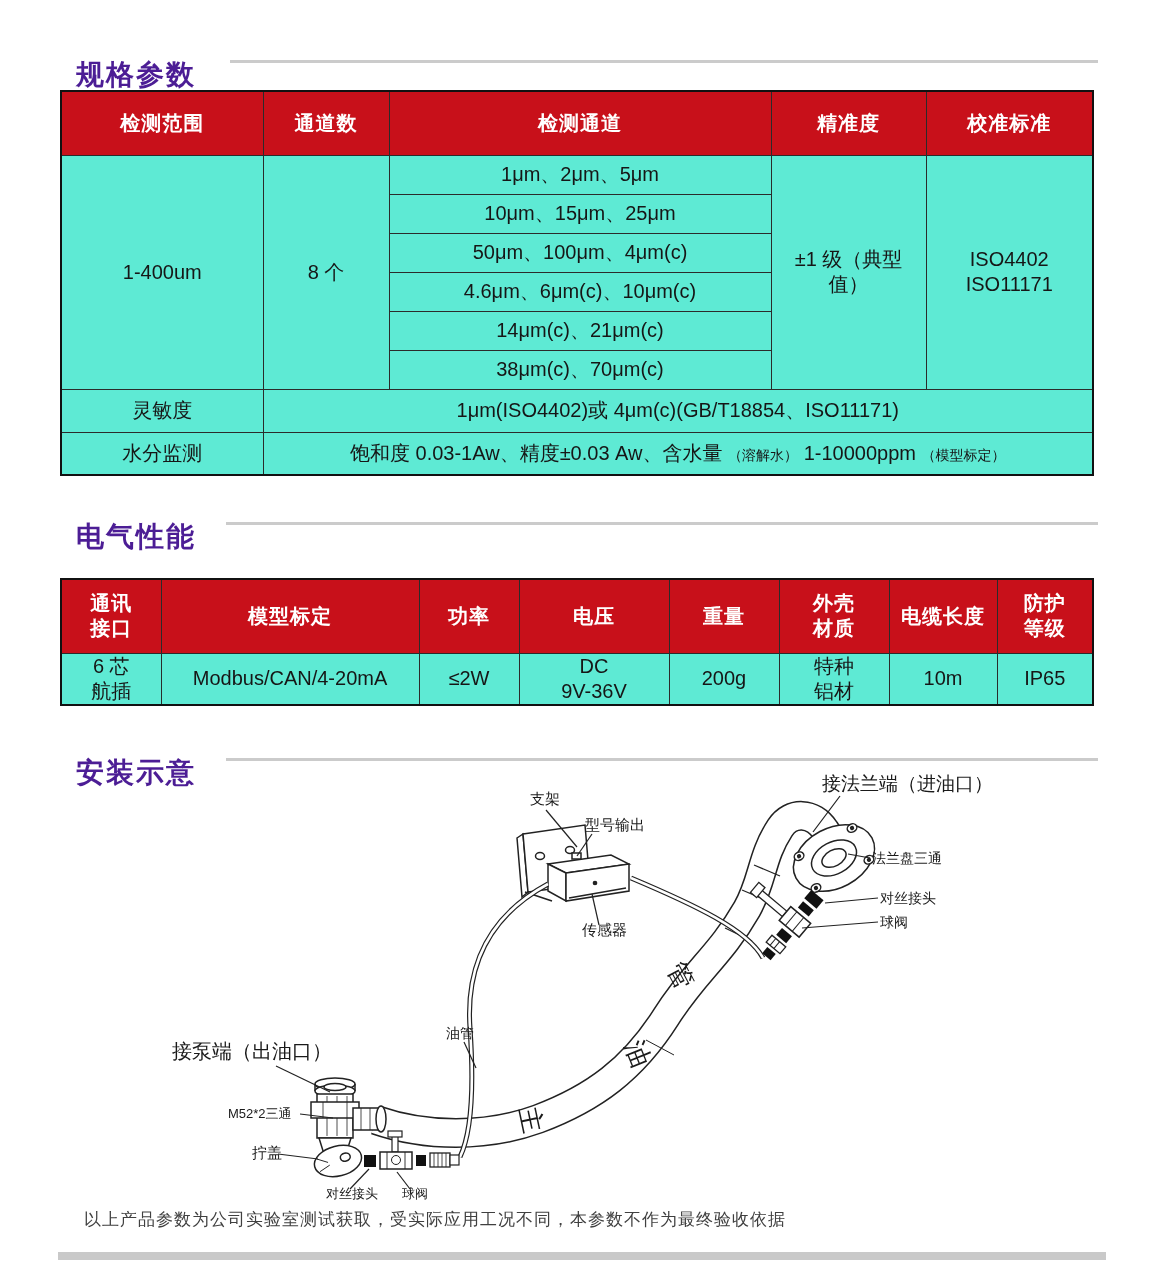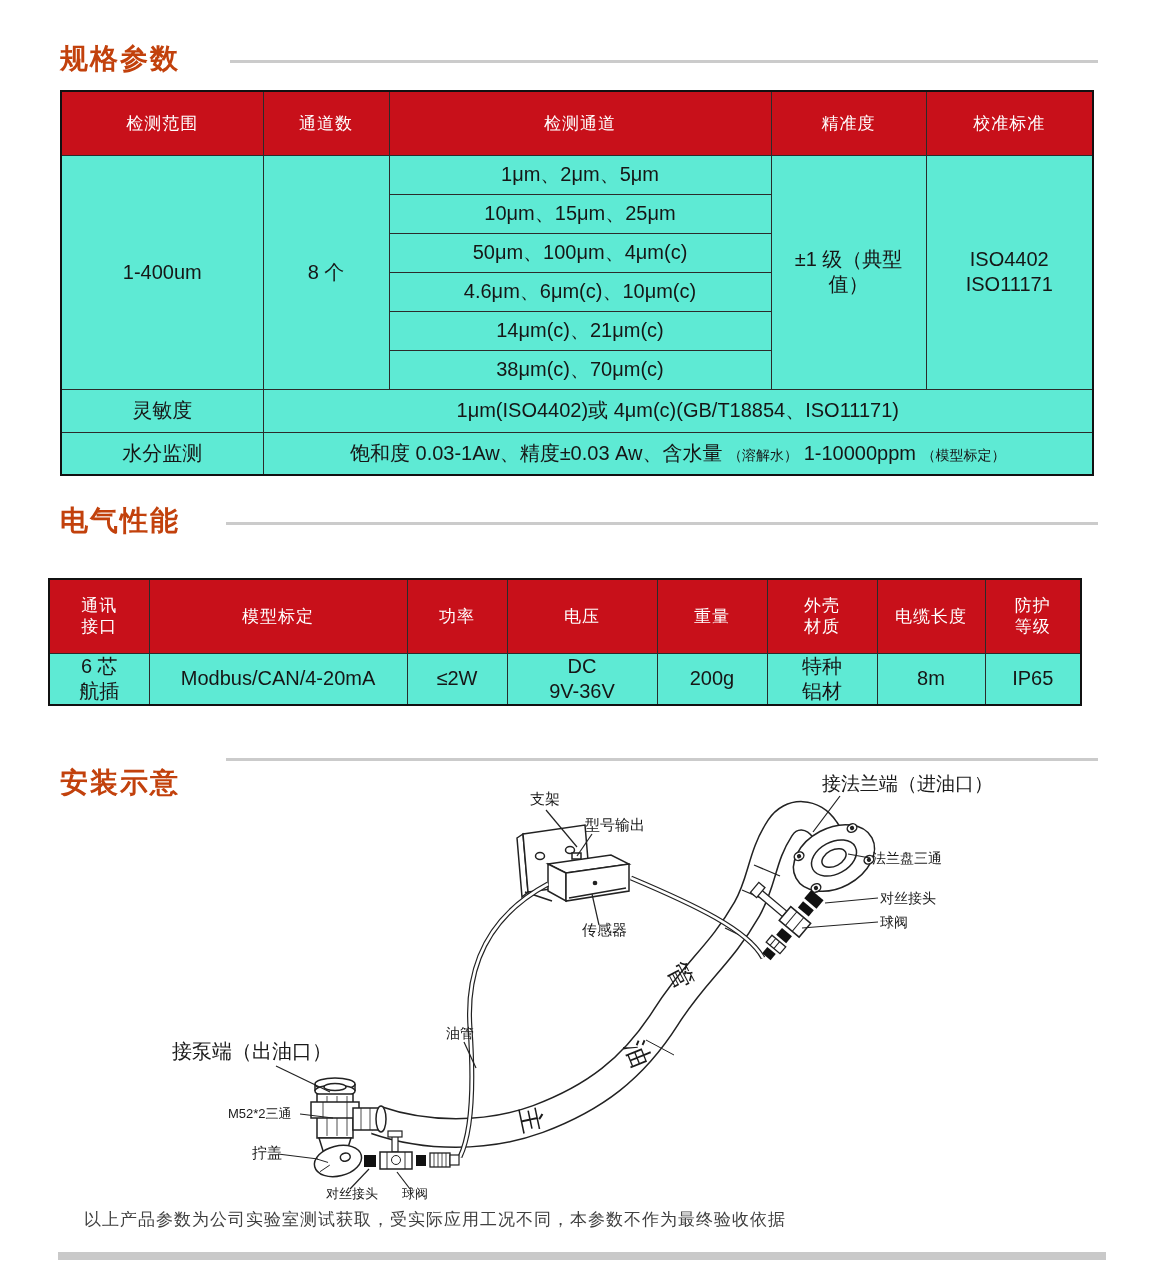--- a/index.html
+++ b/index.html
@@ -1,25 +1,25 @@
 <!DOCTYPE html>
 <html><head>
 <meta charset="utf-8">
 <style>
   html,body{margin:0;padding:0;background:#fff;}
   body{font-family:"Liberation Sans","DejaVu Sans",sans-serif;color:#1a1a1a;}
   .page{position:relative;width:1149px;height:1262px;background:#fff;overflow:hidden;}
 
-  .sec-title{position:absolute;left:60px;font-size:28px;font-weight:bold;color:#c2410c;letter-spacing:2px;margin:0;}
+  .sec-title{position:absolute;left:60px;font-size:28px;font-weight:bold;color:#4c1d95;letter-spacing:2px;margin:16px;}
   .sec-rule{position:absolute;height:3px;background:#cbcbcb;}
 
   table.spec{position:absolute;left:60px;top:90px;border-collapse:collapse;table-layout:fixed;width:1032px;border:2px solid #111;}
-  table.elec{position:absolute;left:48px;top:578px;border-collapse:collapse;table-layout:fixed;width:1032px;border:2px solid #111;}
+  table.elec{position:absolute;left:60px;top:578px;border-collapse:collapse;table-layout:fixed;width:1032px;border:2px solid #111;}
   table.spec td,table.spec th,table.elec td,table.elec th{border:1px solid #2b2b2b;text-align:center;vertical-align:middle;padding:0 4px;overflow:hidden;}
-  th.red{background:#c8101a;color:#fff;font-size:17px;font-weight:normal;letter-spacing:1px;}
+  th.red{background:#c8101a;color:#fff;font-size:20px;font-weight:bold;letter-spacing:1px;}
   td.cell{background:#5eead4;font-size:20px;color:#161616;}
   .plc{white-space:pre-line;line-height:1.25;}
   tr.hrow1{height:64px;} tr.chrow{height:39px;} tr.lrow{height:43px;}
   tr.hrow2{height:74px;} tr.brow2{height:50px;}
   .small-note{font-size:14px;}
 
   .footer-note{position:absolute;left:76px;top:1208px;font-size:17px;color:#404040;letter-spacing:1px;margin-left:8px;}
   .bottom-bar{position:absolute;left:58px;top:1252px;width:1048px;height:8px;background:#c9c9c9;}
 
   .diagram{position:absolute;left:80px;top:770px;width:1010px;height:445px;}
@@ -120,27 +120,27 @@
     <tr class="brow2">
       <td class="cell plc">6 芯
 航插</td>
       <td class="cell">Modbus/CAN/4-20mA</td>
       <td class="cell">≤2W</td>
       <td class="cell plc">DC
 9V-36V</td>
       <td class="cell">200g</td>
       <td class="cell plc">特种
 铝材</td>
-      <td class="cell">8m</td>
+      <td class="cell">10m</td>
       <td class="cell">IP65</td>
     </tr>
   </tbody>
     </table>
 
-  <h2 class="sec-title" style="top:764px;text-align:center;">安装示意</h2>
+  <h2 class="sec-title" style="top:738px;text-align:center;">安装示意</h2>
   <div class="sec-rule" style="left:226px;top:758px;width:872px;"></div>
 
   <svg class="diagram" viewBox="0 0 1010 445">
 
     <g stroke="#222" stroke-width="1.5" fill="#fff">
       <polygon points="437,68 443,64 448,122 442,127"></polygon>
       <polygon points="443,64 505,55 510,114 448,122"></polygon>
       <ellipse cx="460" cy="86" rx="4.5" ry="3.5"></ellipse>
       <ellipse cx="490" cy="80" rx="4.5" ry="3.5"></ellipse>
       <line x1="445" y1="122" x2="472" y2="131"></line>

